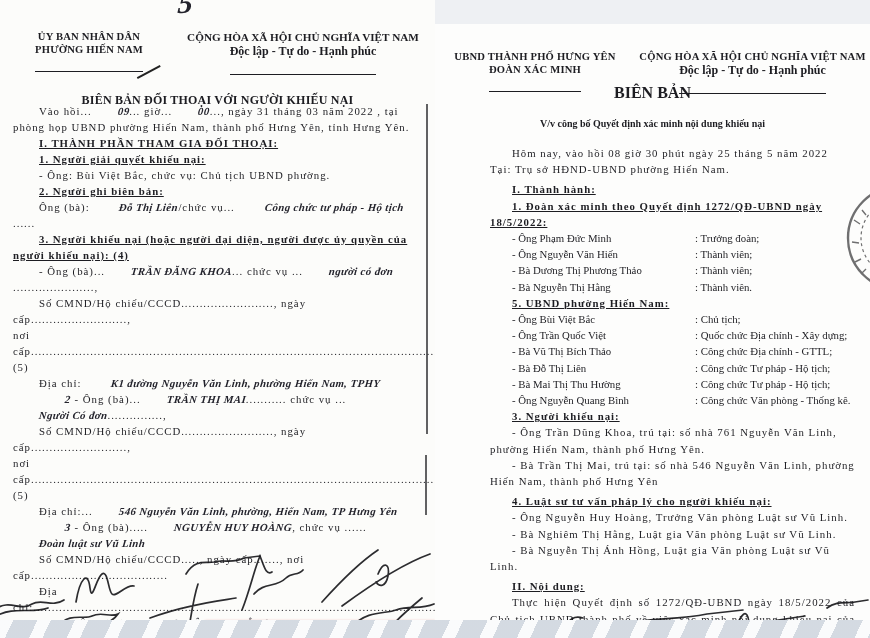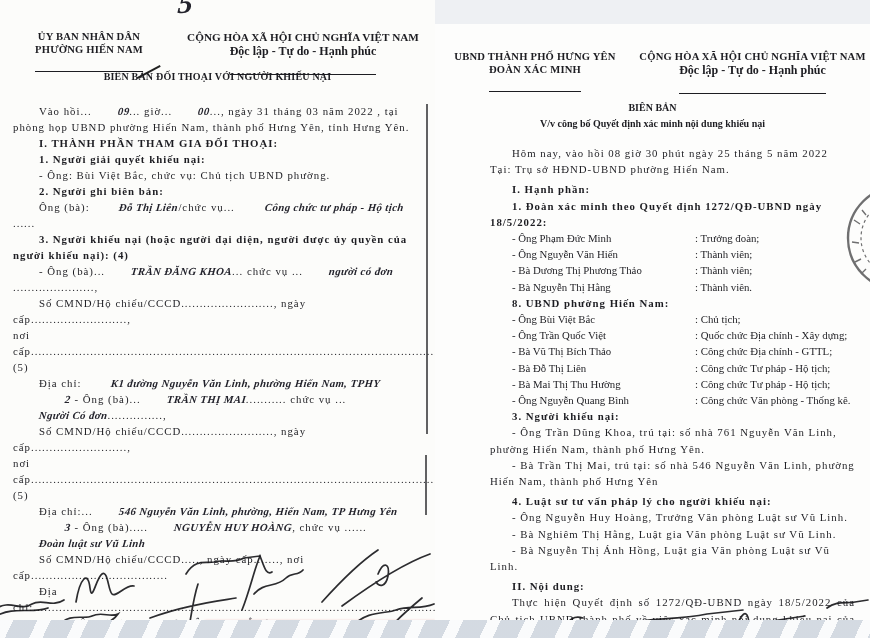--- a/index.html
+++ b/index.html
@@ -20,21 +20,21 @@
   .motto{font-size:12px;line-height:15px;}
   .uline{display:inline-block;border-bottom:1.3px solid #1d1d22;padding-bottom:15px;text-align:center;}
   .title{position:absolute;width:100%;text-align:center;font-weight:700;}
   
   .flow{position:absolute;font-size:10.8px;}
   .pl .flow{left:13px;top:103px;width:410px;line-height:16px;}
   .pr .flow{left:55px;top:121px;width:365px;line-height:16.2px;}
   .ln{white-space:normal;min-height:8px;}
   .pl .ln{text-indent:26px;}
   .pr .ln{text-indent:22px;}
-  .b{font-weight:700;}
+  .b{font-weight:700;text-decoration:underline;}
   .flush{text-indent:0 !important;}
   .mt{margin-top:4px;}
   .just{text-align:justify;}
   .kv{display:flex;text-indent:0 !important;padding-left:22px;align-items:flex-end;}
   .kv .k{flex:none;width:183px;}
   .kv .v{flex:1;}
   .hw{font-style:italic;font-weight:600;display:inline-block;transform:skewX(-6deg);
       letter-spacing:.4px;color:#23232c;}
   .dots{letter-spacing:1px;}
   
@@ -57,21 +57,21 @@
     <div class="hcol h1" style="width:178px;">
       <div>ỦY BAN NHÂN DÂN</div>
       <div><span class="uline">PHƯỜNG HIẾN NAM</span></div>
     </div>
     <div class="hcol" style="width:250px;">
       <div class="h2">CỘNG HÒA XÃ HỘI CHỦ NGHĨA VIỆT NAM</div>
       <div class="motto"><span class="uline">Độc lập - Tự do - Hạnh phúc</span></div>
     </div>
   </div>
   <div class="stroke-note"></div>
-  <div class="title" style="top:71px;font-size:10px;letter-spacing:.2px;">BIÊN BẢN ĐỐI THOẠI VỚI NGƯỜI KHIẾU NẠI</div>
+  <div class="title" style="top:93px;font-size:12px;letter-spacing:.2px;">BIÊN BẢN ĐỐI THOẠI VỚI NGƯỜI KHIẾU NẠI</div>
   <div class="flow" id="left-lines">
       <div class="ln "><span class="dots">Vào hồi...</span><span class="hw">09</span><span class="dots">... giờ...</span><span class="hw">00</span><span class="dots">..., ngày 31  tháng 03 năm 2022 , tại phòng họp UBND phường Hiến Nam, thành phố Hưng Yên, tỉnh Hưng Yên.</span></div>
       <div class="ln b"><span class="dots">I. THÀNH PHẦN THAM GIA ĐỐI THOẠI:</span></div>
       <div class="ln b"><span class="dots">1. Người giải quyết khiếu nại:</span></div>
       <div class="ln "><span class="dots">- Ông: Bùi Việt Bắc,    chức vụ: Chủ tịch UBND phường.</span></div>
       <div class="ln b"><span class="dots">2. Người ghi biên bản:</span></div>
       <div class="ln "><span class="dots">Ông (bà): </span><span class="hw">Đỗ Thị Liên</span><span class="dots">/chức vụ... </span><span class="hw">Công chức tư pháp - Hộ tịch</span><span class="dots">......</span></div>
       <div class="ln b"><span class="dots">3. Người khiếu nại (hoặc người đại diện, người được ủy quyền của người khiếu nại): (4)</span></div>
       <div class="ln "><span class="dots">- Ông (bà)...</span><span class="hw">TRẦN ĐĂNG KHOA</span><span class="dots">... chức vụ ...</span><span class="hw">người có đơn</span><span class="dots">......................,</span></div>
       <div class="ln "><span class="dots">Số CMND/Hộ chiếu/CCCD........................., ngày cấp..........................,</span></div>
@@ -107,44 +107,44 @@
   <div class="hdr" style="top:26px;">
     <div class="hcol h1" style="width:200px;">
       <div>UBND THÀNH PHỐ HƯNG YÊN</div>
       <div><span class="uline">ĐOÀN XÁC MINH</span></div>
     </div>
     <div class="hcol" style="width:235px;">
       <div class="h1">CỘNG HÒA XÃ HỘI CHỦ NGHĨA VIỆT NAM</div>
       <div class="motto"><span class="uline">Độc lập - Tự do - Hạnh phúc</span></div>
     </div>
   </div>
-  <div class="title" style="top:78px;font-size:10px;">BIÊN BẢN</div>
+  <div class="title" style="top:60px;font-size:16px;">BIÊN BẢN</div>
   <div class="title" style="top:94px;font-size:10px;">V/v công bố Quyết định xác minh nội dung khiếu nại</div>
   <div class="flow" id="right-lines">
       <div class="ln "><span class="dots">Hôm nay, vào hồi 08 giờ 30 phút ngày 25 tháng 5 năm 2022</span></div>
       <div class="ln flush"><span class="dots">Tại: Trụ sở HĐND-UBND phường Hiến Nam.</span></div>
-      <div class="ln b mt"><span class="dots">I. Hạnh phần:</span></div>
+      <div class="ln b mt"><span class="dots">I. Thành hành:</span></div>
       <div class="ln b"><span class="dots">1. Đoàn xác minh theo Quyết định 1272/QĐ-UBND ngày 18/5/2022:</span></div>
       <div class="ln kv kv">
         <span class="k">- Ông Phạm Đức Minh</span>
         <span class="v">: Trưởng đoàn;</span>
       </div>
       <div class="ln kv kv">
         <span class="k">- Ông Nguyễn Văn Hiến</span>
         <span class="v">: Thành viên;</span>
       </div>
       <div class="ln kv kv">
         <span class="k">- Bà Dương Thị Phương Thảo</span>
         <span class="v">: Thành viên;</span>
       </div>
       <div class="ln kv kv">
         <span class="k">- Bà Nguyễn Thị Hằng</span>
         <span class="v">: Thành viên.</span>
       </div>
-      <div class="ln b"><span class="dots">8. UBND phường Hiến Nam:</span></div>
+      <div class="ln b"><span class="dots">5. UBND phường Hiến Nam:</span></div>
       <div class="ln kv kv">
         <span class="k">- Ông Bùi Việt Bắc</span>
         <span class="v">: Chủ tịch;</span>
       </div>
       <div class="ln kv kv">
         <span class="k">- Ông Trần Quốc Việt</span>
         <span class="v">: Quốc chức Địa chính - Xây dựng;</span>
       </div>
       <div class="ln kv kv">
         <span class="k">- Bà Vũ Thị Bích Thảo</span>

